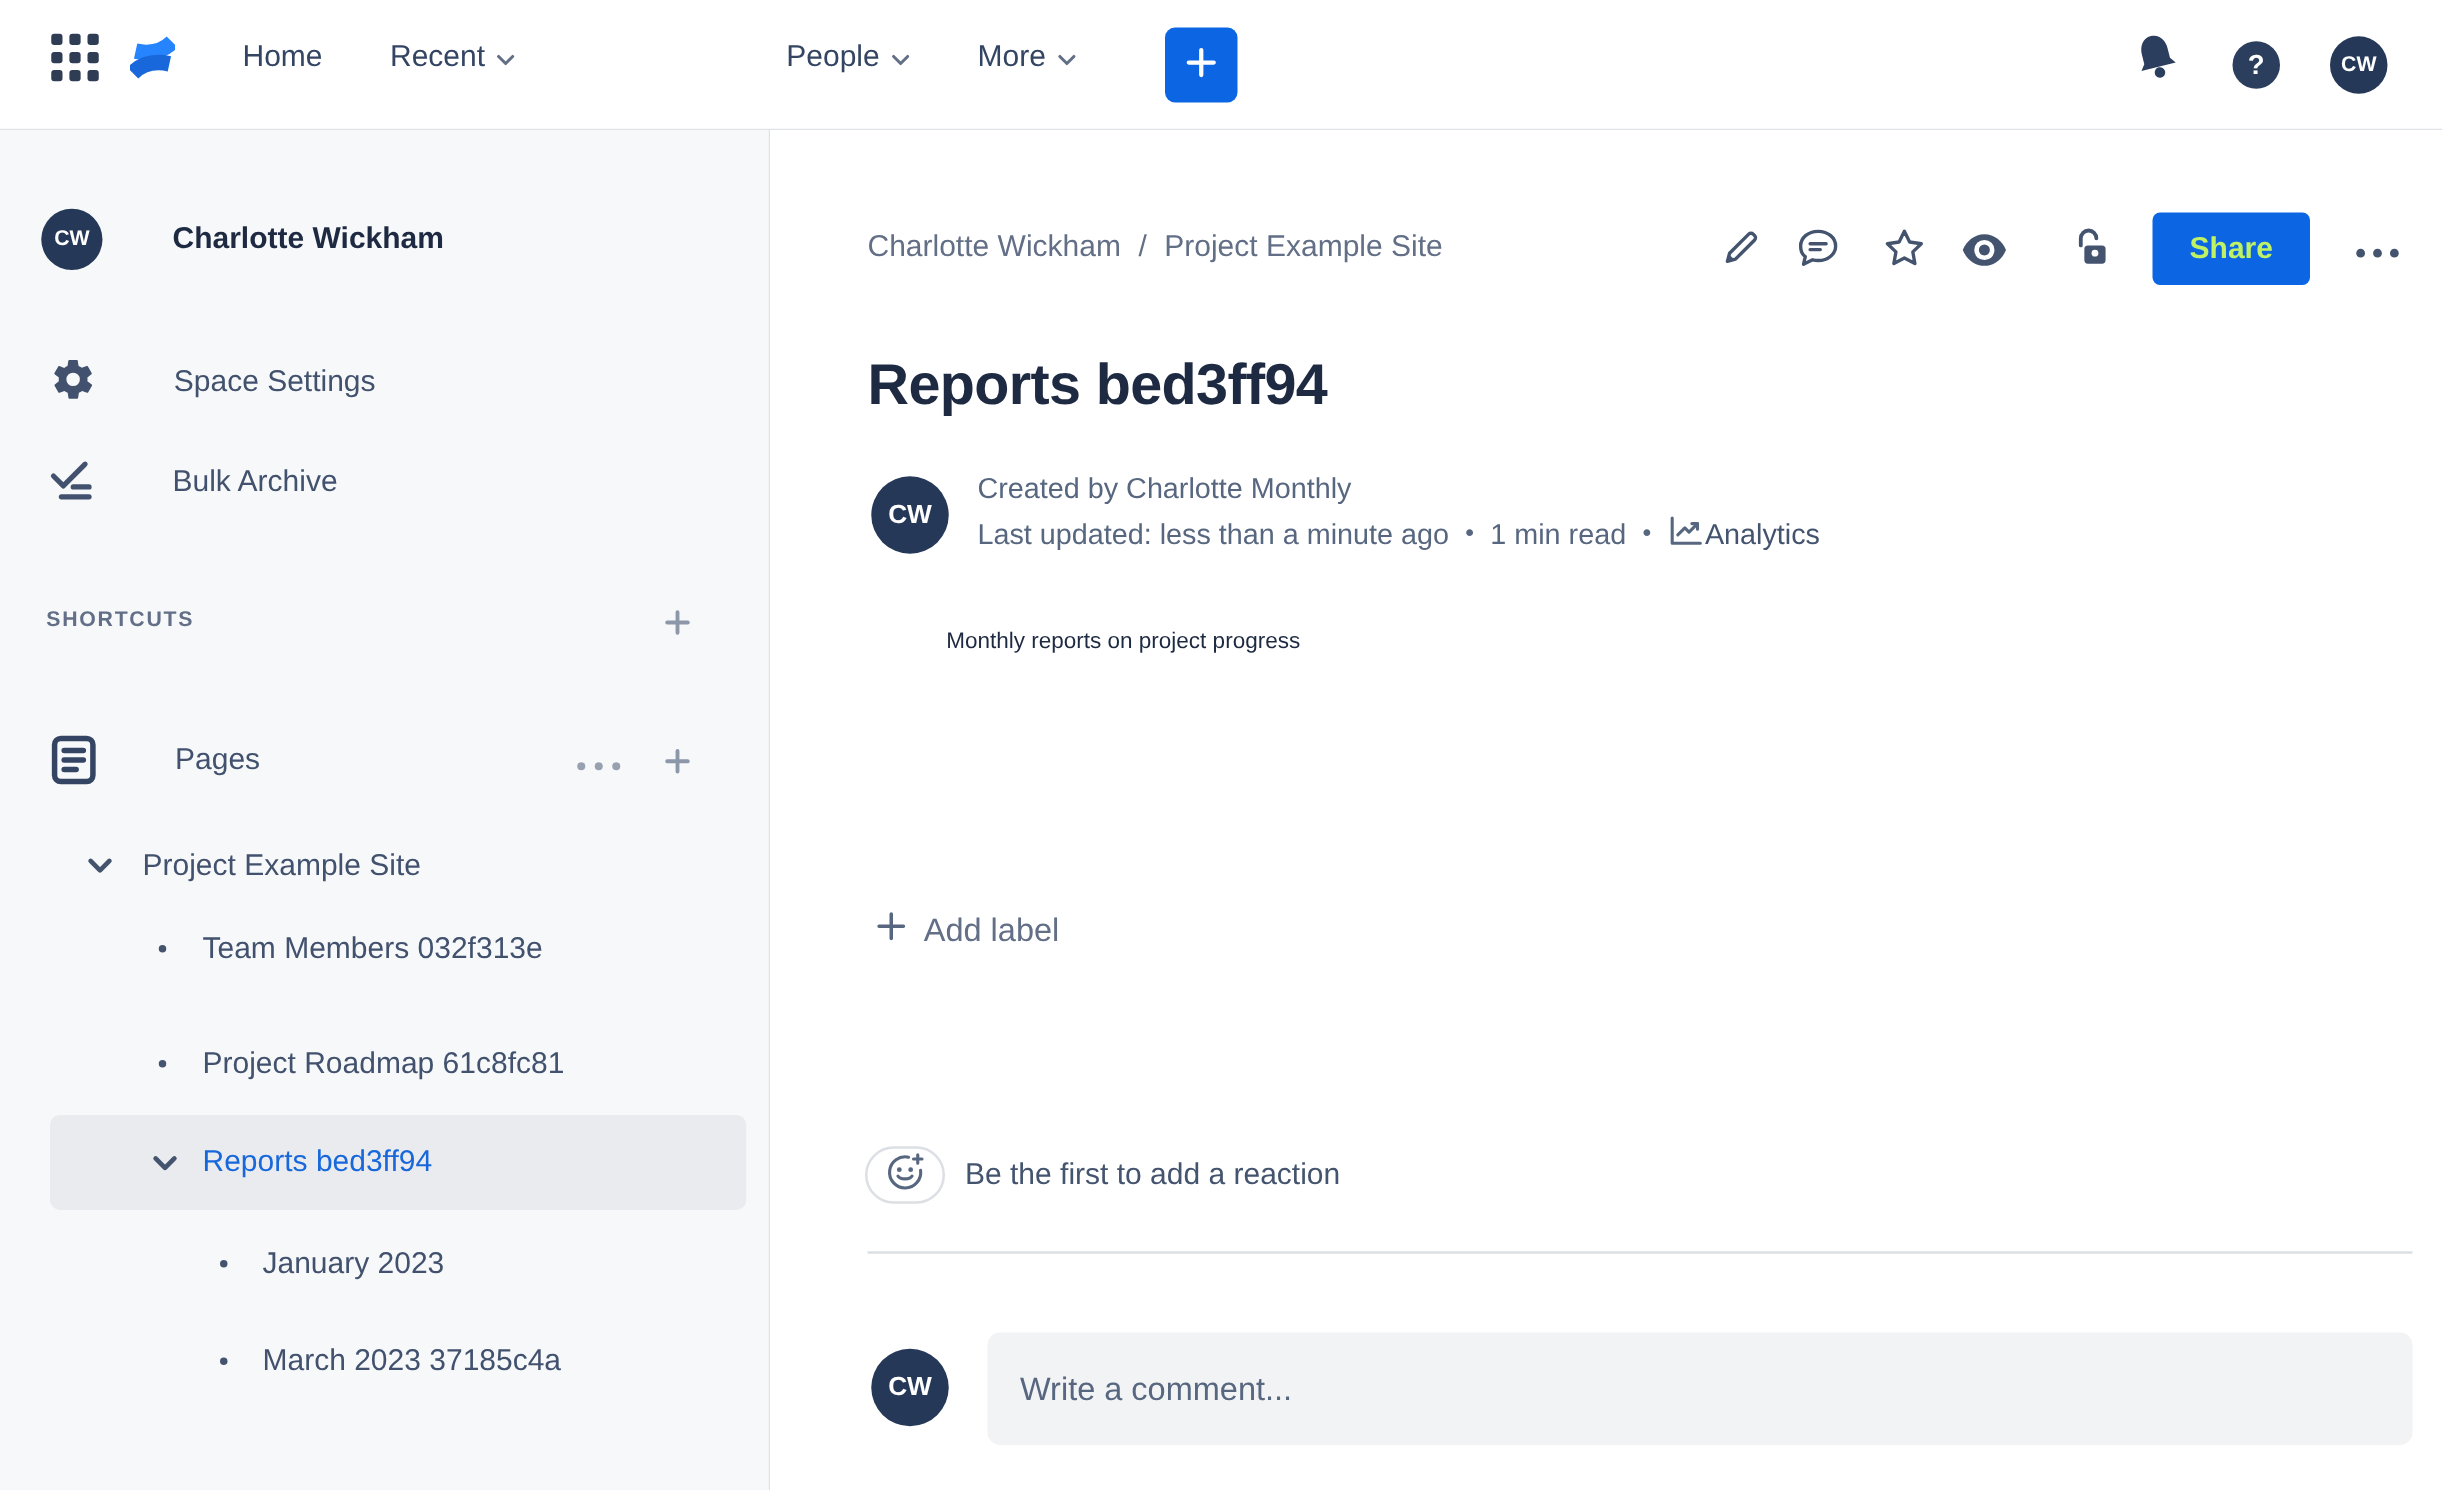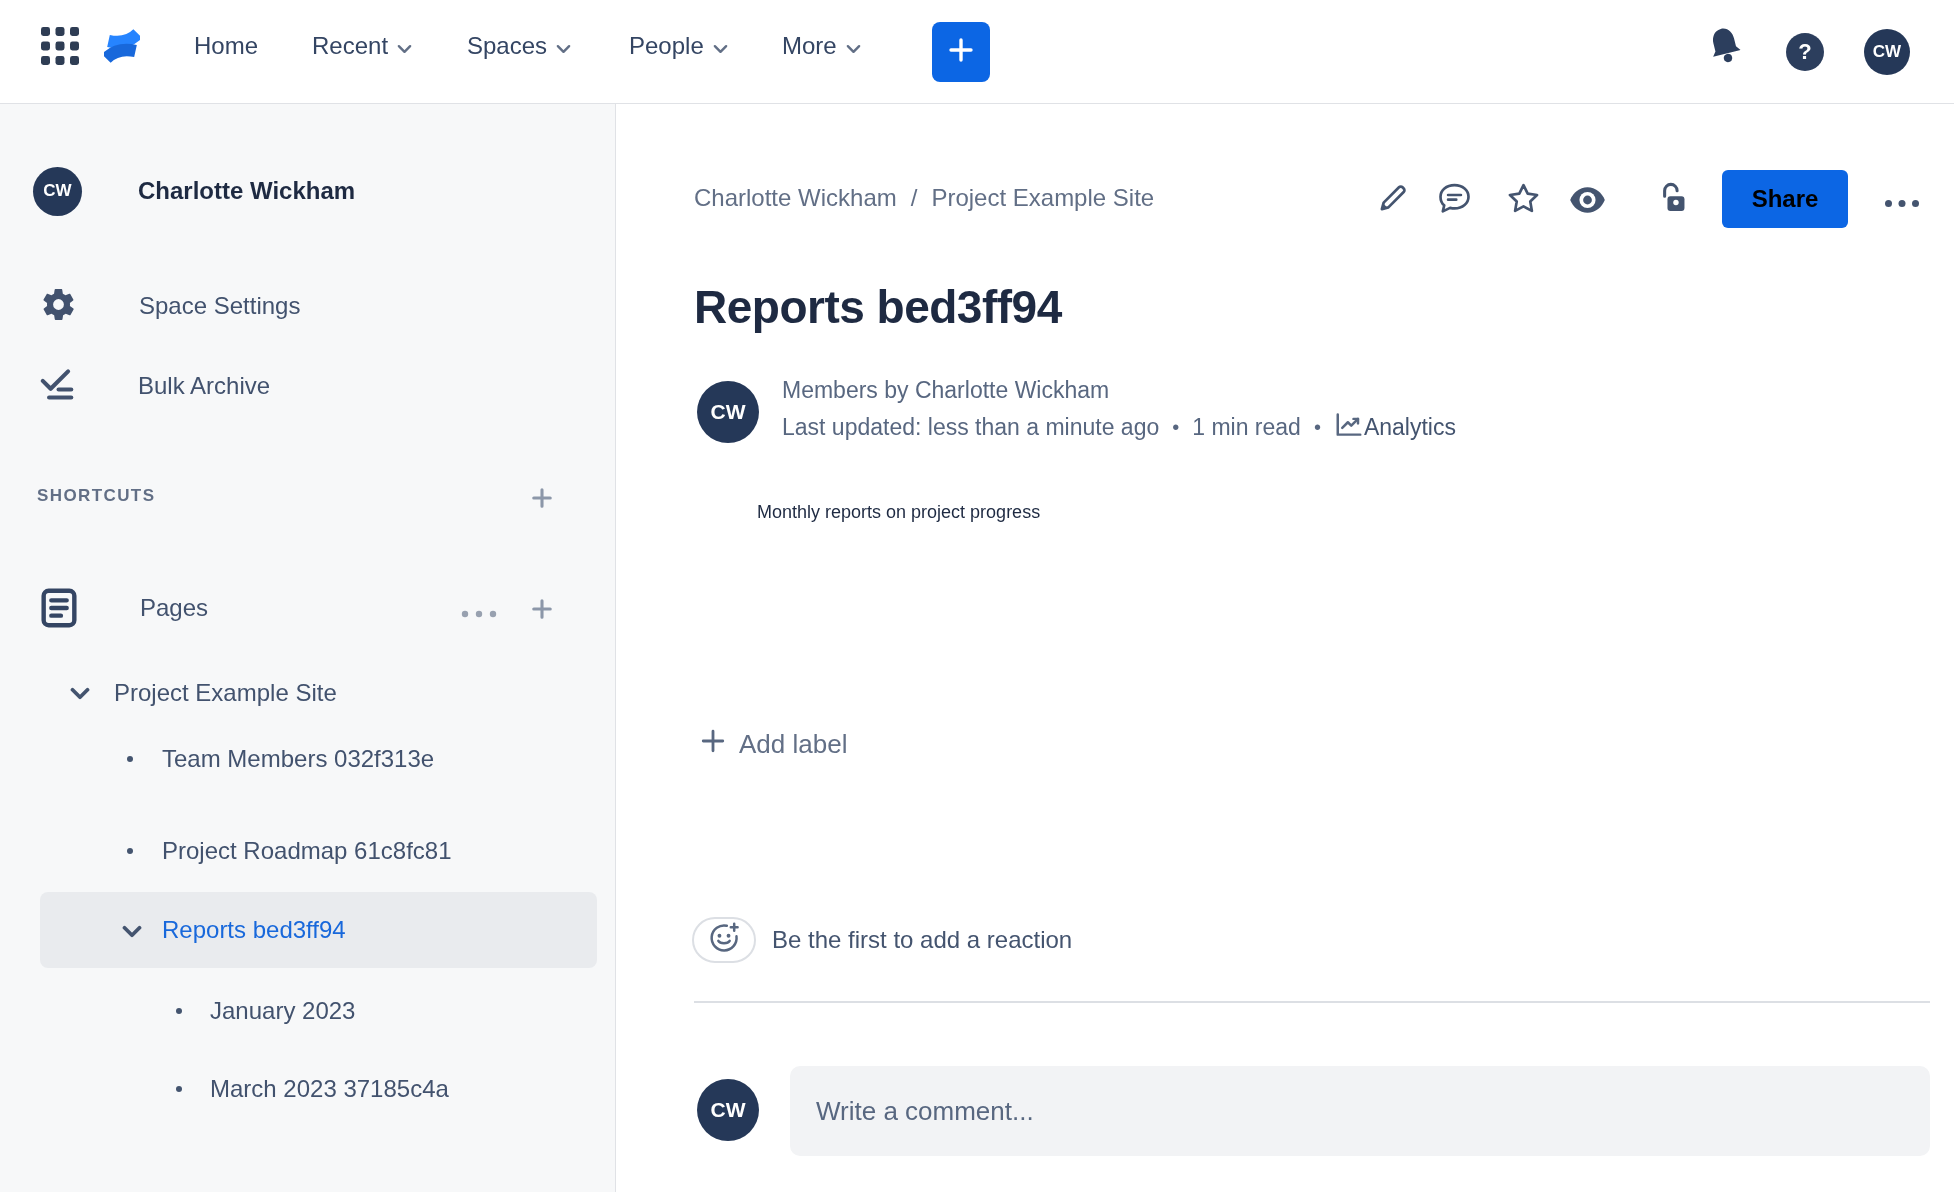--- a/index.html
+++ b/index.html
@@ -76,21 +76,21 @@
   .row-gchild1 { left:176px; top:892px; height:30px; }
   .row-gchild2 { left:176px; top:970px; height:30px; }
   .row-gchild1 .tree-label, .row-gchild2 .tree-label { margin-left:28px; }
 
   
   .breadcrumb { position:absolute; left:694px; top:184px; display:flex; align-items:center;
                 gap:14px; font-size:24px; color:#626F86; }
   .crumb { cursor:pointer; }
   .content-icon { position:absolute; cursor:pointer; }
   .share-btn { position:absolute; left:1722px; top:170px; width:126px; height:58px;
-               background:#0C66E4; border-radius:6px; color:#000000; font-size:24px;
+               background:#0C66E4; border-radius:6px; color:#bef264; font-size:24px;
                font-weight:bold; display:flex; align-items:center; justify-content:center; cursor:pointer; }
   .page-title { position:absolute; left:694px; top:280px; font-size:46px; font-weight:600;
                 color:#1E2A42; letter-spacing:-0.5px; }
   .byline-avatar { position:absolute; left:697px; top:381px; width:62px; height:62px; font-size:21px; }
   .byline-line1 { position:absolute; left:782px; top:377px; font-size:23px; color:#586780; }
   .byline-line2 { position:absolute; left:782px; top:411px; display:flex; align-items:center;
                   gap:13px; font-size:23px; color:#586780; }
   .meta-dot { font-size:20px; color:#586780; }
   .analytics { display:flex; align-items:center; cursor:pointer; color:#44546F; }
   .body-text { position:absolute; left:757px; top:502px; font-size:18px; color:#1E2A42; }
@@ -141,26 +141,20 @@
 
     <div class="tb-item nav-link nav-home">
       <span>Home</span>
     </div>
     <div class="tb-item nav-link nav-recent">
       <span>Recent</span>
       <span><svg width="15" height="10" viewBox="0 0 16 10">
             <path d="M2 2 L8 8 L14 2" stroke="#626F86" stroke-width="2.6" fill="none" stroke-linecap="round" stroke-linejoin="round"></path>
           </svg></span>
     </div>
-    <div class="tb-item nav-link nav-spaces">
-      <span>Spaces</span>
-      <span><svg width="15" height="10" viewBox="0 0 16 10">
-            <path d="M2 2 L8 8 L14 2" stroke="#626F86" stroke-width="2.6" fill="none" stroke-linecap="round" stroke-linejoin="round"></path>
-          </svg></span>
-    </div>
     <div class="tb-item nav-link nav-people">
       <span>People</span>
       <span><svg width="15" height="10" viewBox="0 0 16 10">
             <path d="M2 2 L8 8 L14 2" stroke="#626F86" stroke-width="2.6" fill="none" stroke-linecap="round" stroke-linejoin="round"></path>
           </svg></span>
     </div>
     <div class="tb-item nav-link nav-more">
       <span>More</span>
       <span><svg width="15" height="10" viewBox="0 0 16 10">
             <path d="M2 2 L8 8 L14 2" stroke="#626F86" stroke-width="2.6" fill="none" stroke-linecap="round" stroke-linejoin="round"></path>
@@ -338,21 +332,21 @@
           <circle cx="31.5" cy="4.5" r="3.5"></circle>
         </g>
       </svg>
   </div>
 
   <h1 class="page-title">Reports bed3ff94</h1>
 
   <div class="avatar byline-avatar">
     <span>CW</span>
   </div>
-  <div class="byline-line1">Members by Charlotte Wickham</div>
+  <div class="byline-line1">Created by Charlotte Monthly</div>
   <div class="byline-line2">
     <span>Last updated: less than a minute ago</span>
     <span class="meta-dot">•</span>
     <span>1 min read</span>
     <span class="meta-dot">•</span>
     <span class="analytics">
       <span>
         <svg width="30" height="27" viewBox="0 0 26 24" fill="none" stroke="#586780" stroke-width="2.2" stroke-linecap="round" stroke-linejoin="round">
           <path d="M3 3 V21 H23"></path>
             <path d="M7 15 L12 10 L15 13 L21 7"></path>

